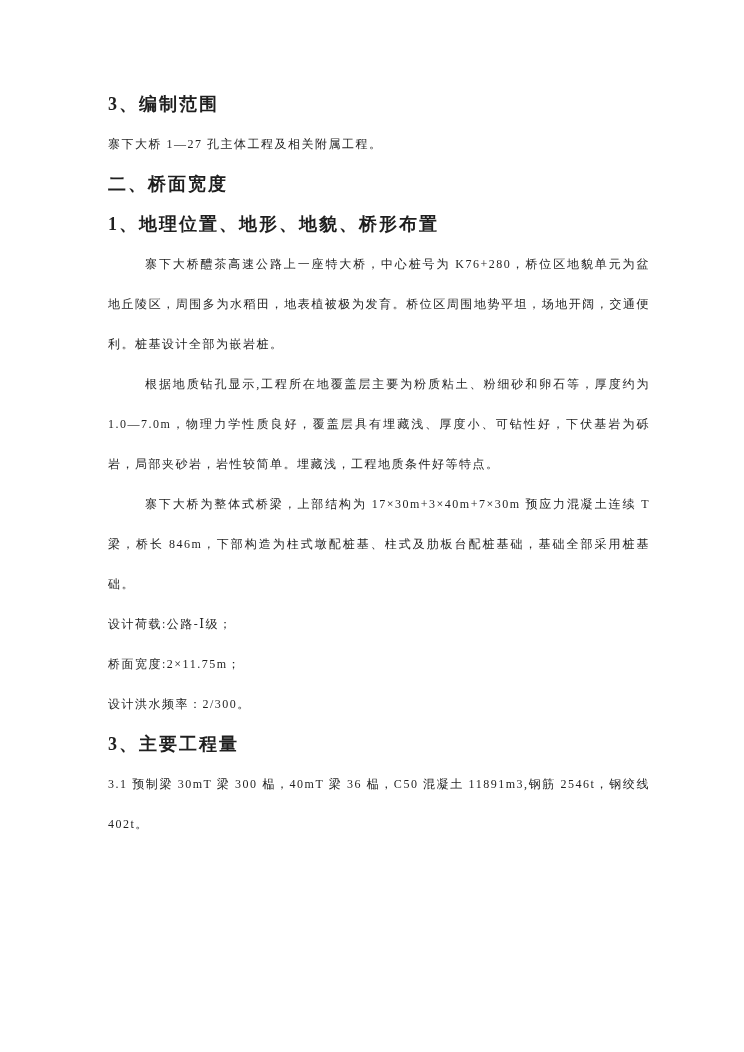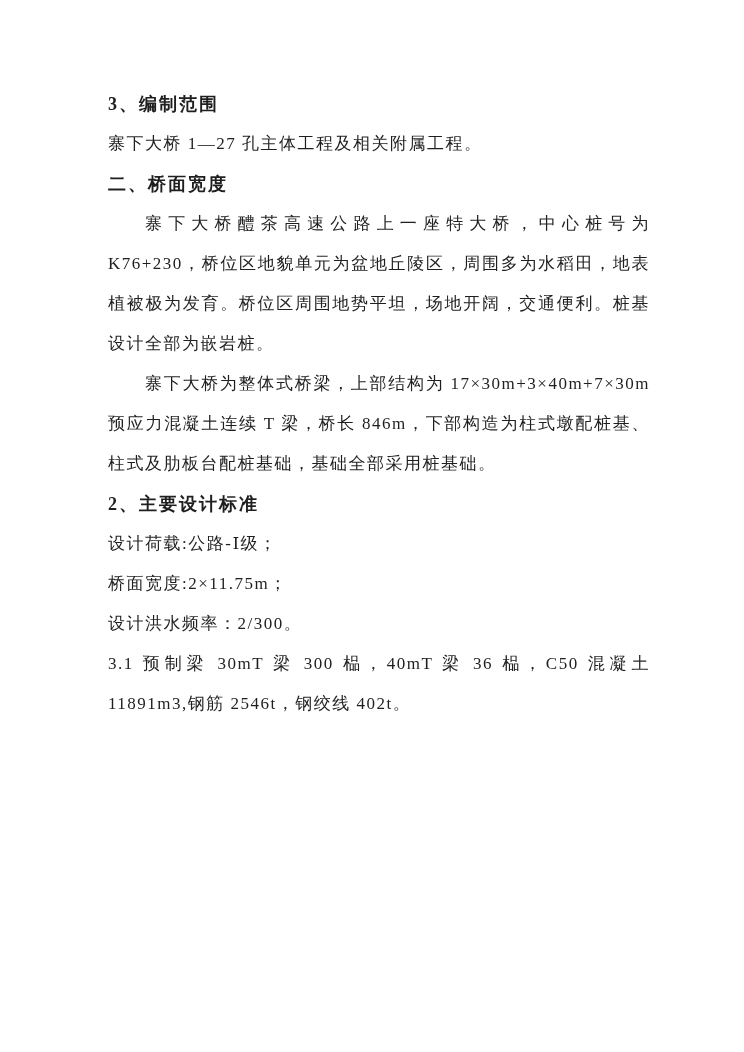--- a/index.html
+++ b/index.html
@@ -17,21 +17,21 @@
     font-family: "Liberation Serif", "DejaVu Serif", serif;
     color: #1f1f1f;
   }
   .content {
     position: absolute;
     left: 108px;
     top: 84px;
     width: 542px;
   }
   .block {
-    font-size: 17px;
+    font-size: 12px;
     line-height: 40px;
     letter-spacing: 1.5px;
     text-align: justify;
     text-align-last: left;
     word-break: break-word;
   }
   .block.heading {
     font-weight: bold;
     font-size: 18px;
     letter-spacing: 2px;
@@ -42,21 +42,23 @@
   }
 </style>
 </head>
 <body>
 
 <div class="page">
   <div class="content">
       <div class="block heading">3、编制范围</div>
       <div class="block paragraph">寨下大桥 1—27 孔主体工程及相关附属工程。</div>
       <div class="block heading">二、桥面宽度</div>
-      <div class="block paragraph indent">寨下大桥醴茶高速公路上一座特大桥，中心桩号为 K76+230，桥位区地貌单元为盆地丘陵区，周围多为水稻田，地表植被极为发育。桥位区周围地势平坦，场地开阔，交通便利。桩基设计全部为嵌岩桩。</div>
+      <div class="block heading">1、地理位置、地形、地貌、桥形布置</div>
+      <div class="block paragraph indent">寨下大桥醴茶高速公路上一座特大桥，中心桩号为 K76+280，桥位区地貌单元为盆地丘陵区，周围多为水稻田，地表植被极为发育。桥位区周围地势平坦，场地开阔，交通便利。桩基设计全部为嵌岩桩。</div>
+      <div class="block paragraph indent">根据地质钻孔显示,工程所在地覆盖层主要为粉质粘土、粉细砂和卵石等，厚度约为 1.0—7.0m，物理力学性质良好，覆盖层具有埋藏浅、厚度小、可钻性好，下伏基岩为砾岩，局部夹砂岩，岩性较简单。埋藏浅，工程地质条件好等特点。</div>
       <div class="block paragraph indent">寨下大桥为整体式桥梁，上部结构为 17×30m+3×40m+7×30m 预应力混凝土连续 T 梁，桥长 846m，下部构造为柱式墩配桩基、柱式及肋板台配桩基础，基础全部采用桩基础。</div>
-      <div class="block heading">2、主要设计标准</div>
       <div class="block paragraph">设计荷载:公路-Ⅰ级；</div>
       <div class="block paragraph">桥面宽度:2×11.75m；</div>
       <div class="block paragraph">设计洪水频率：2/300。</div>
+      <div class="block heading">3、主要工程量</div>
       <div class="block paragraph">3.1 预制梁 30mT 梁 300 榀，40mT 梁 36 榀，C50 混凝土 11891m3,钢筋 2546t，钢绞线 402t。</div>
     </div>
 </div>
 
 </body></html>

